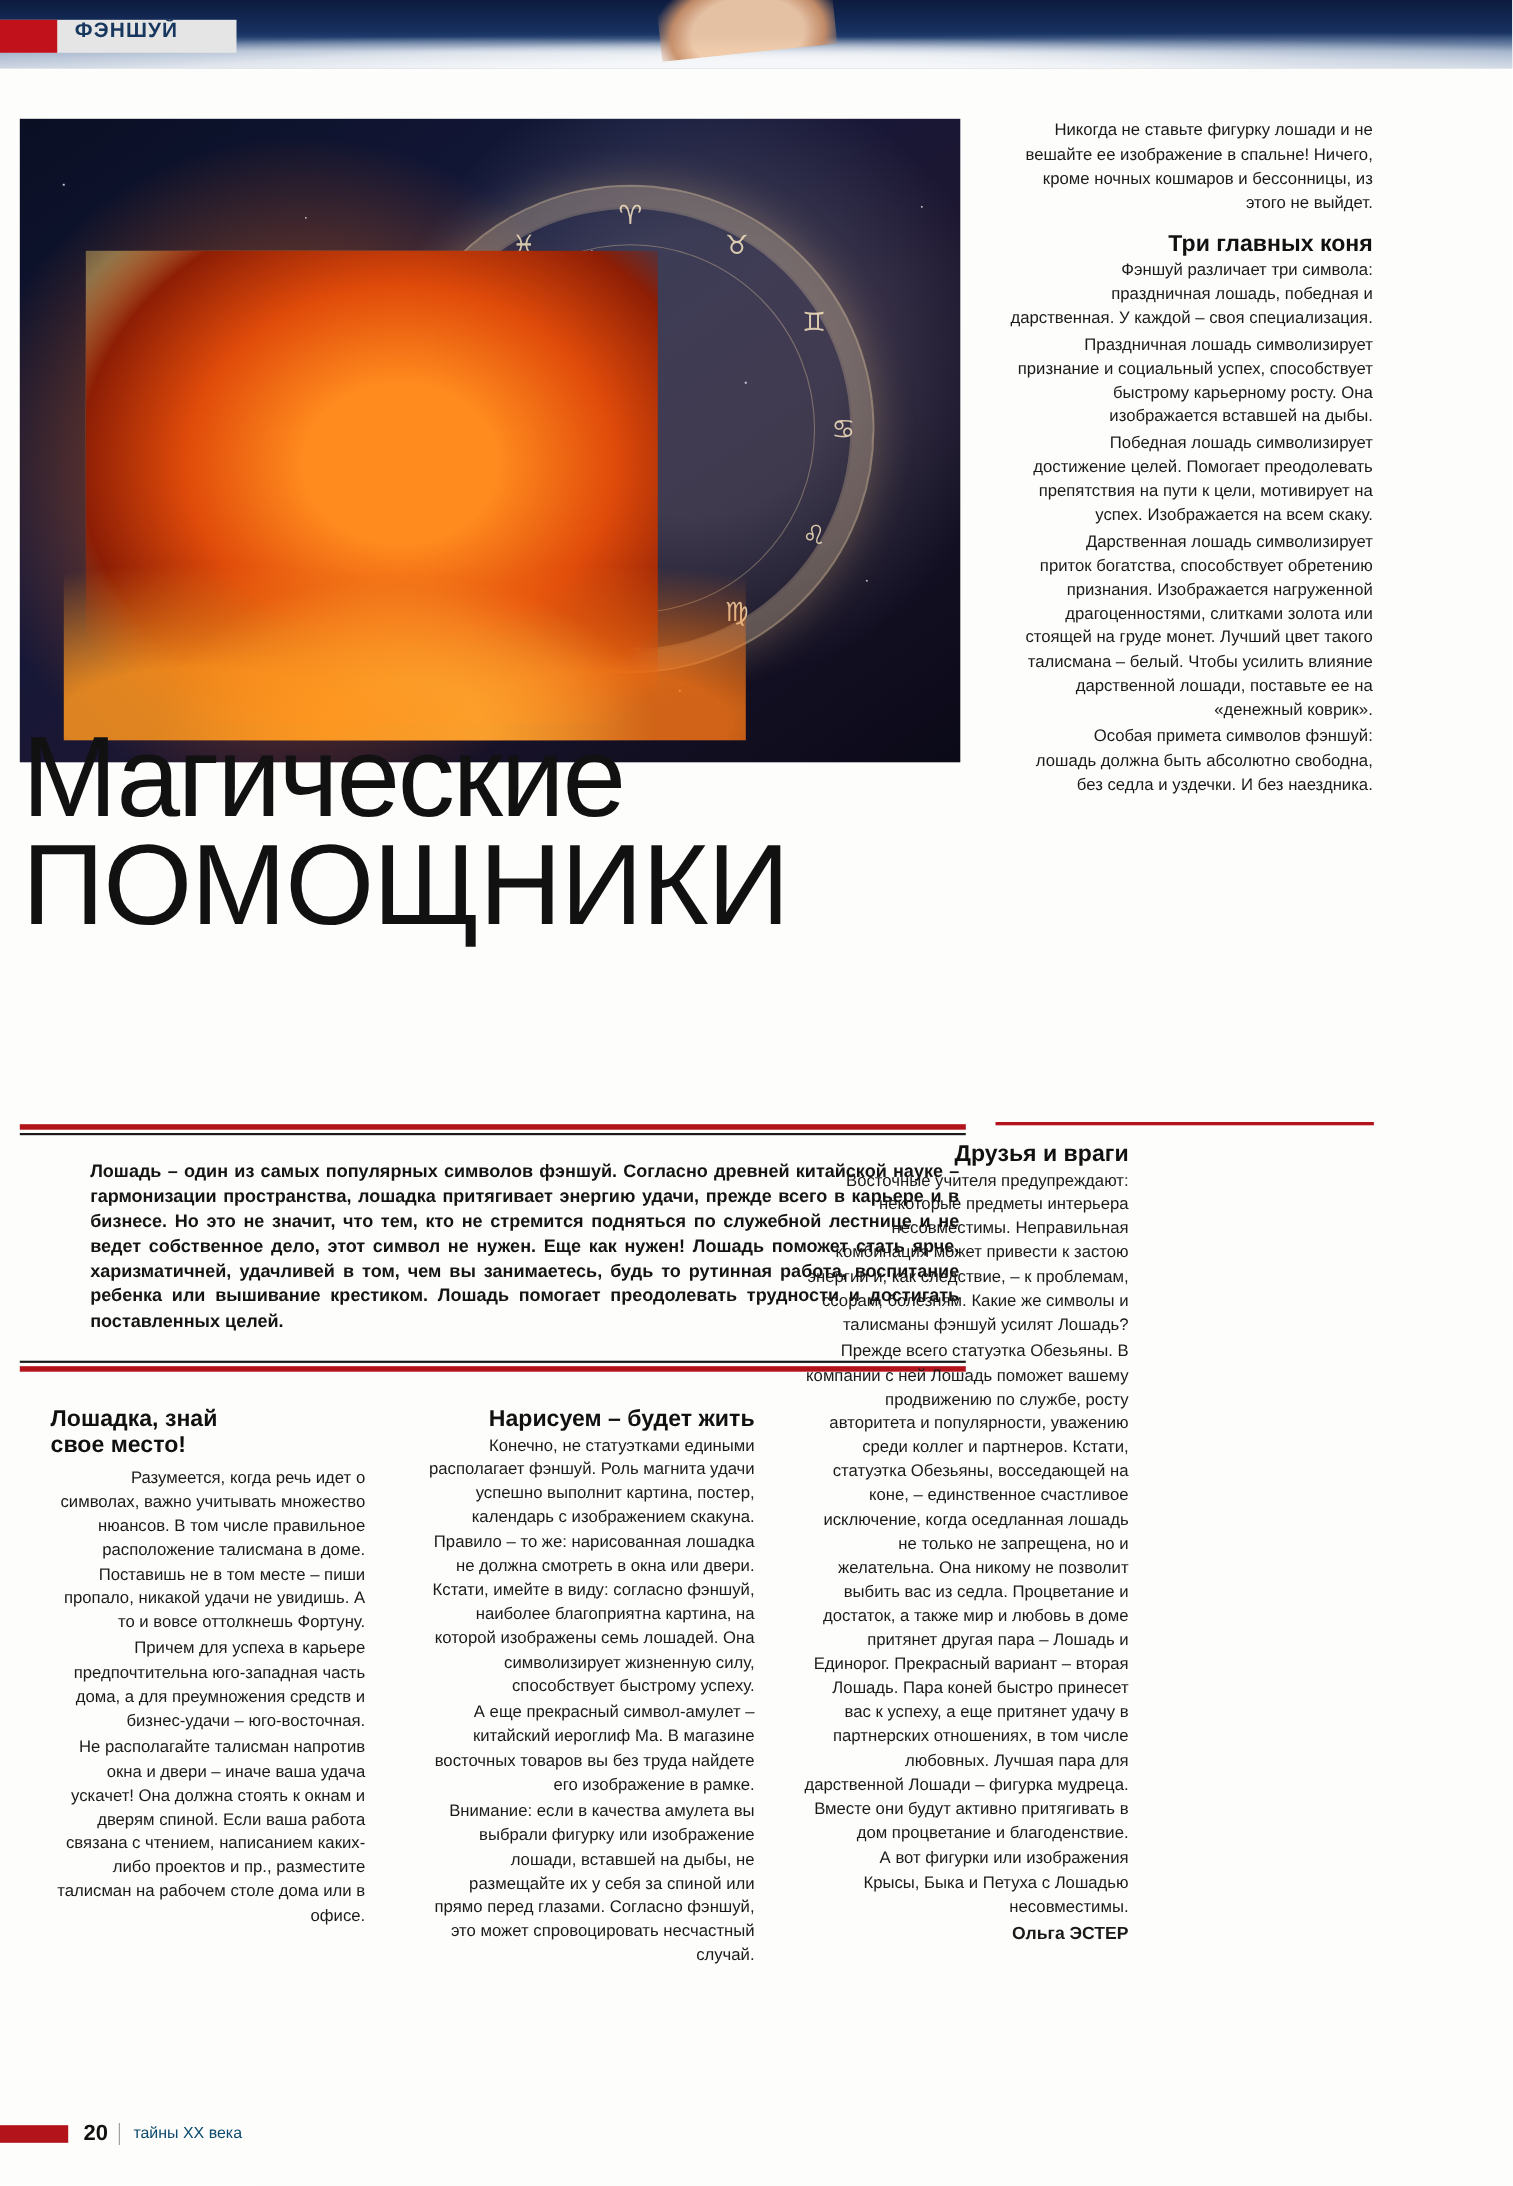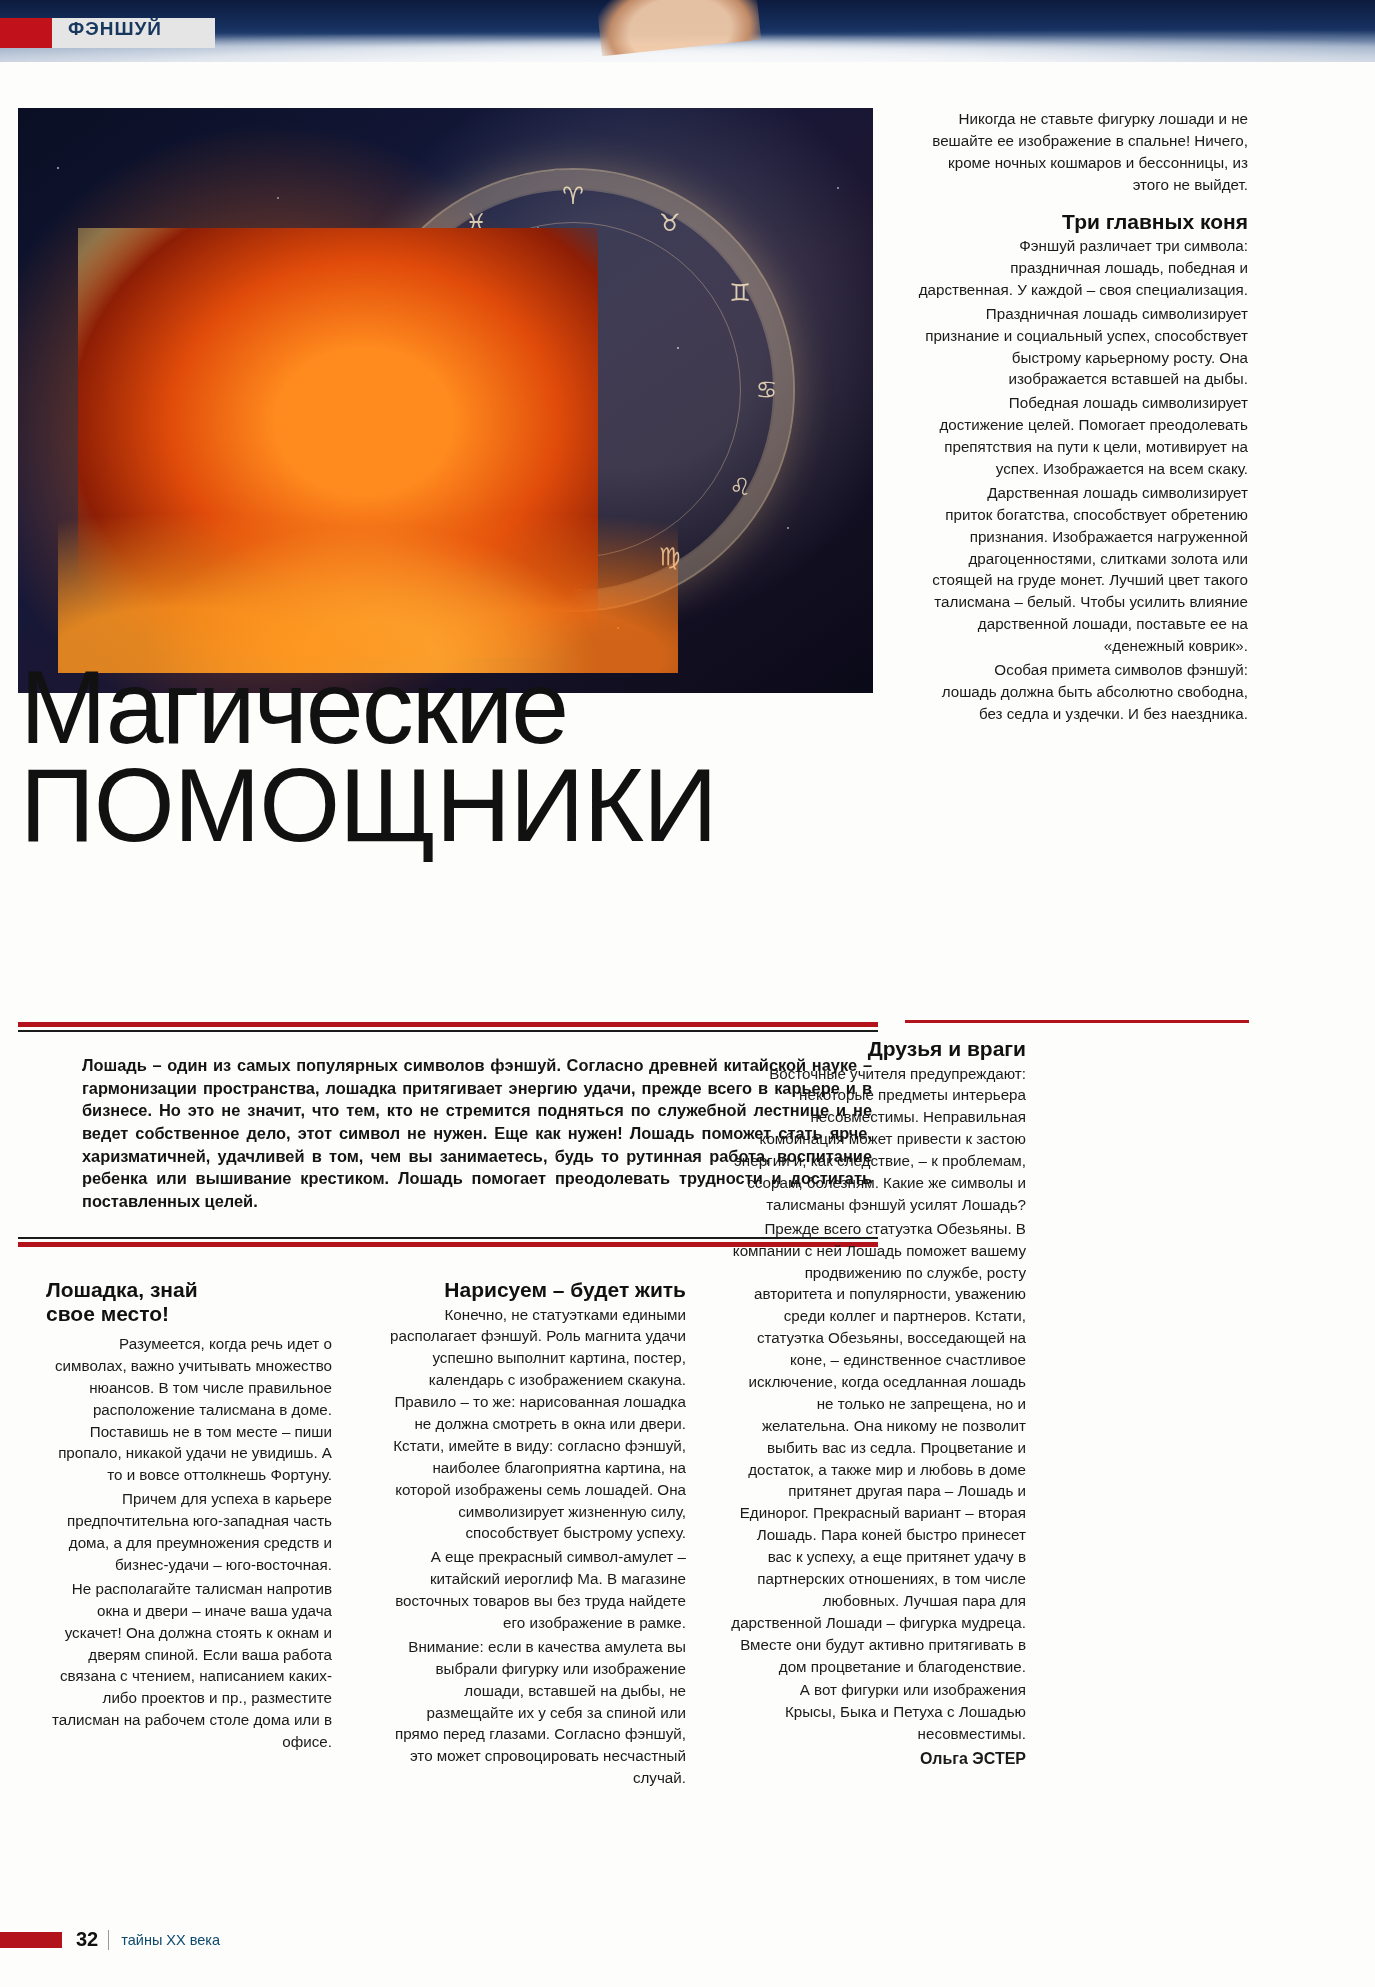--- a/index.html
+++ b/index.html
@@ -327,18 +327,18 @@
 
   <div class="col col-2">
     <p class="subhead">Нарисуем – будет жить</p>
     <p>Конечно, не статуэтками едиными располагает фэншуй. Роль магнита удачи успешно выполнит картина, постер, календарь с изображением скакуна. Правило – то же: нарисованная лошадка не должна смотреть в окна или двери. Кстати, имейте в виду: согласно фэншуй, наиболее благоприятна картина, на которой изображены семь лошадей. Она символизирует жизненную силу, способствует быстрому успеху.</p>
     <p>А еще прекрасный символ-амулет – китайский иероглиф Ма. В магазине восточных товаров вы без труда найдете его изображение в рамке.</p>
     <p>Внимание: если в качества амулета вы выбрали фигурку или изображение лошади, вставшей на дыбы, не размещайте их у себя за спиной или прямо перед глазами. Согласно фэншуй, это может спровоцировать несчастный случай.</p>
   </div>
 
   <div class="footer">
     <div class="redbar"></div>
-    <div class="pagenum">32</div>
+    <div class="pagenum">20</div>
     <div class="sep"></div>
     <div class="magazine">тайны XX века</div>
   </div>
 
 </div>
 
 </body></html>

